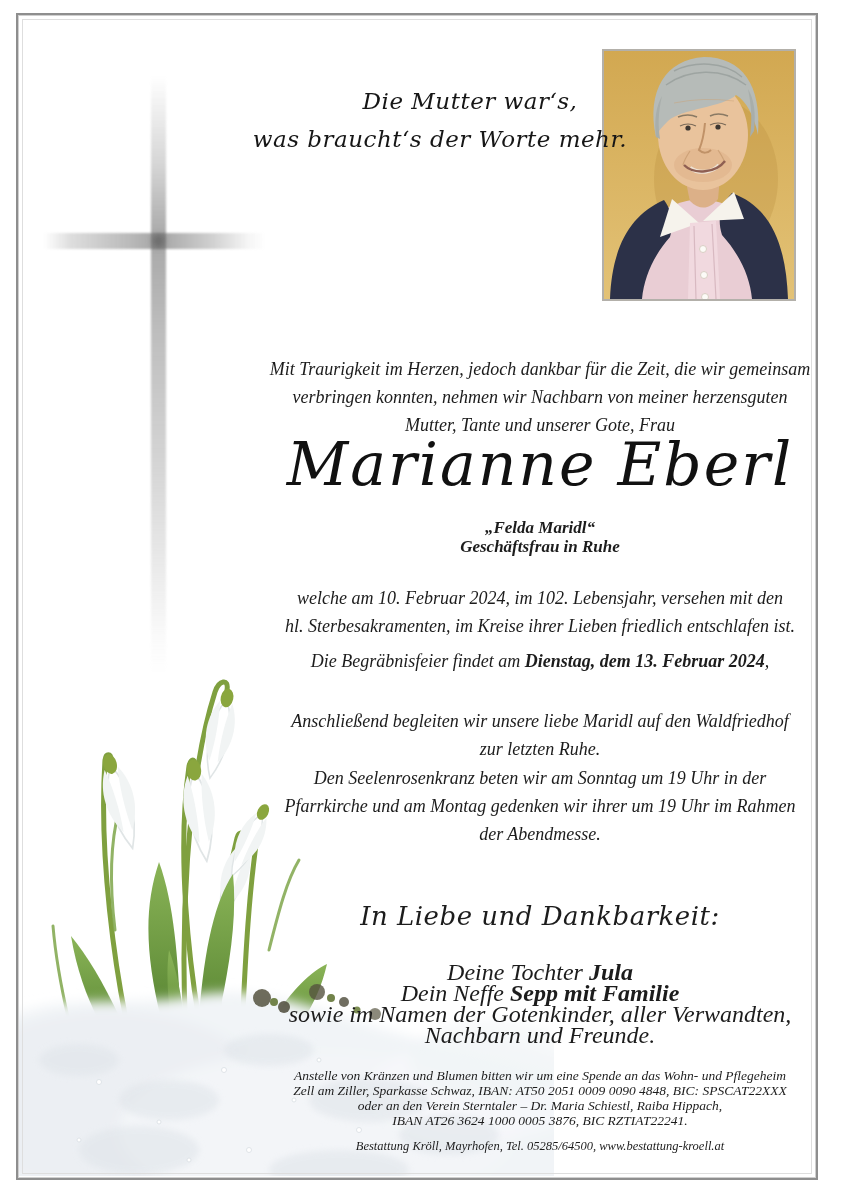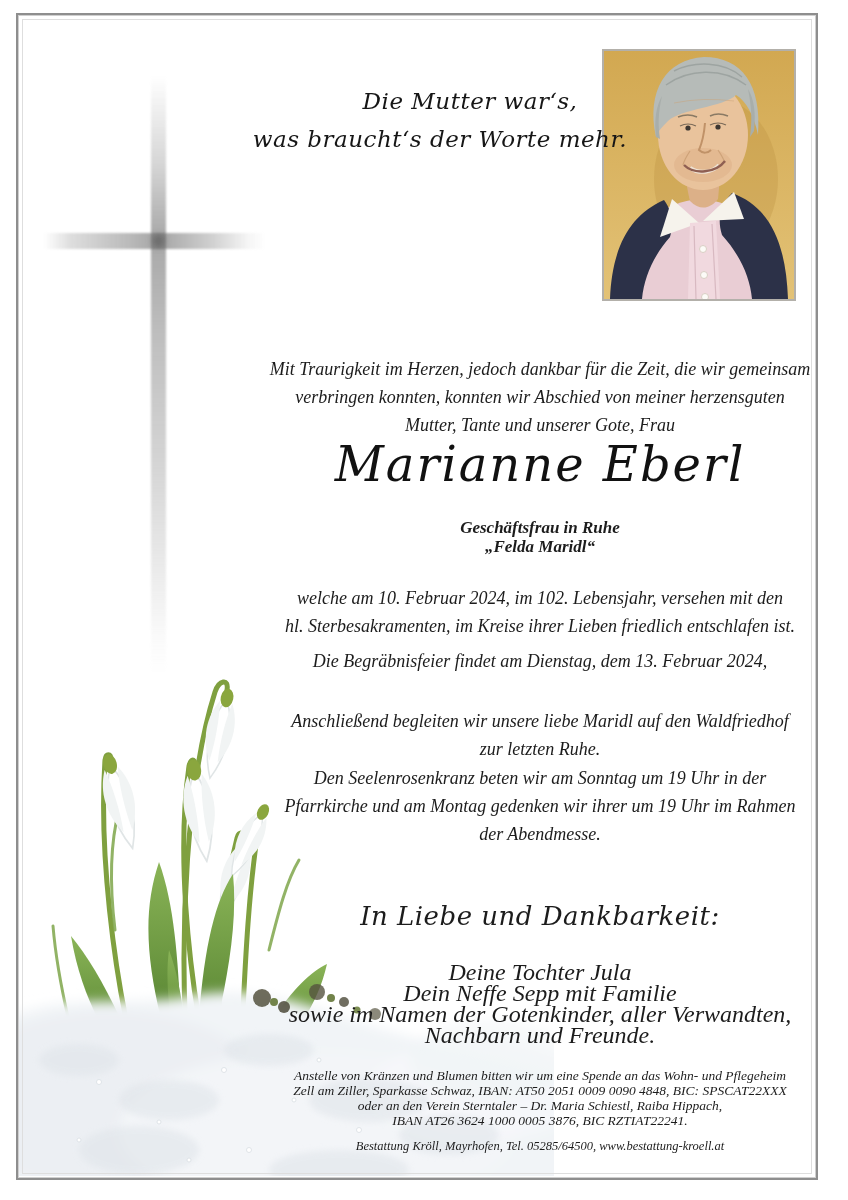--- a/index.html
+++ b/index.html
@@ -52,33 +52,33 @@
   .flowers { position:absolute; left:19px; top:630px; width:535px; height:546px; z-index:1; }
   .flowers svg { display:block; width:100%; height:100%; }
 
   
   .txt { position:absolute; left:240px; width:600px; text-align:center; font-style:italic; z-index:3; }
   .line { white-space:nowrap; }
   .script { font-family:"DejaVu Serif", serif; font-style:italic; }
   .quote { left:120px; width:640px; top:82px; font-size:23px; line-height:38px; letter-spacing:.5px; color:#161616; }
   .quote .shift { transform:translateX(30px); }
   .intro { top:327px; font-size:18px; line-height:28px;margin-top:28px; }
-  .name  { top:425px; font-size:48px; line-height:78px; letter-spacing:2px; color:#111; }
+  .name  { top:425px; font-size:60px; line-height:78px; letter-spacing:2px; color:#111; }
   .sub   { top:518px; font-size:17px; line-height:19px; font-weight:bold; }
   .body18 { font-size:18px; line-height:28px; }
   .p-welche { top:584px; }
   .p-begraebnis { top:647px; }
   .p-anschliessend { top:707px; }
   .p-seelen { top:764px; }
   .p-date { top:852px; font-size:18px; line-height:24px; }
   .farewell { top:890px; font-size:26px; line-height:52px; letter-spacing:.5px; }
   .family { top:962px; font-size:24px; line-height:21px; }
   .donation { top:1068px; font-size:13.5px; line-height:15px; }
   .footer { top:1138px; font-size:12.5px; line-height:16px; }
-  b { font-weight:normal; }
+  b { font-weight:bold; }
 </style>
 </head>
 <body>
 
 <div class="page">
 
   <div class="cross">
     <div class="cross-v"></div>
     <div class="cross-h"></div>
     <div class="cross-c"></div>
@@ -242,31 +242,31 @@
     </svg>
   </div>
 
   <div class="txt quote script">
     <div class="line shift">Die Mutter war‘s,</div>
     <div class="line">was braucht‘s der Worte mehr.</div>
   </div>
 
   <div class="txt intro">
     <div class="line">Mit Traurigkeit im Herzen, jedoch dankbar für die Zeit, die wir gemeinsam</div>
-    <div class="line">verbringen konnten, konnten wir Abschied von meiner herzensguten</div>
+    <div class="line">verbringen konnten, nehmen wir Nachbarn von meiner herzensguten</div>
     <div class="line">Mutter, Tante und unserer Gote, Frau</div>
   </div>
 
   <div class="txt name script">
     <div class="line">Marianne Eberl</div>
   </div>
 
   <div class="txt sub">
+    <div class="line">„Felda Maridl“</div>
     <div class="line">Geschäftsfrau in Ruhe</div>
-    <div class="line">„Felda Maridl“</div>
   </div>
 
   <div class="txt body18 p-welche">
     <div class="line">welche am 10. Februar 2024, im 102. Lebensjahr, versehen mit den</div>
     <div class="line">hl. Sterbesakramenten, im Kreise ihrer Lieben friedlich entschlafen ist.</div>
   </div>
 
   <div class="txt body18 p-begraebnis">
     <div class="line"><span>Die Begräbnisfeier findet am </span><b>Dienstag, dem 13. Februar 2024</b><span>,</span></div>
   </div>

